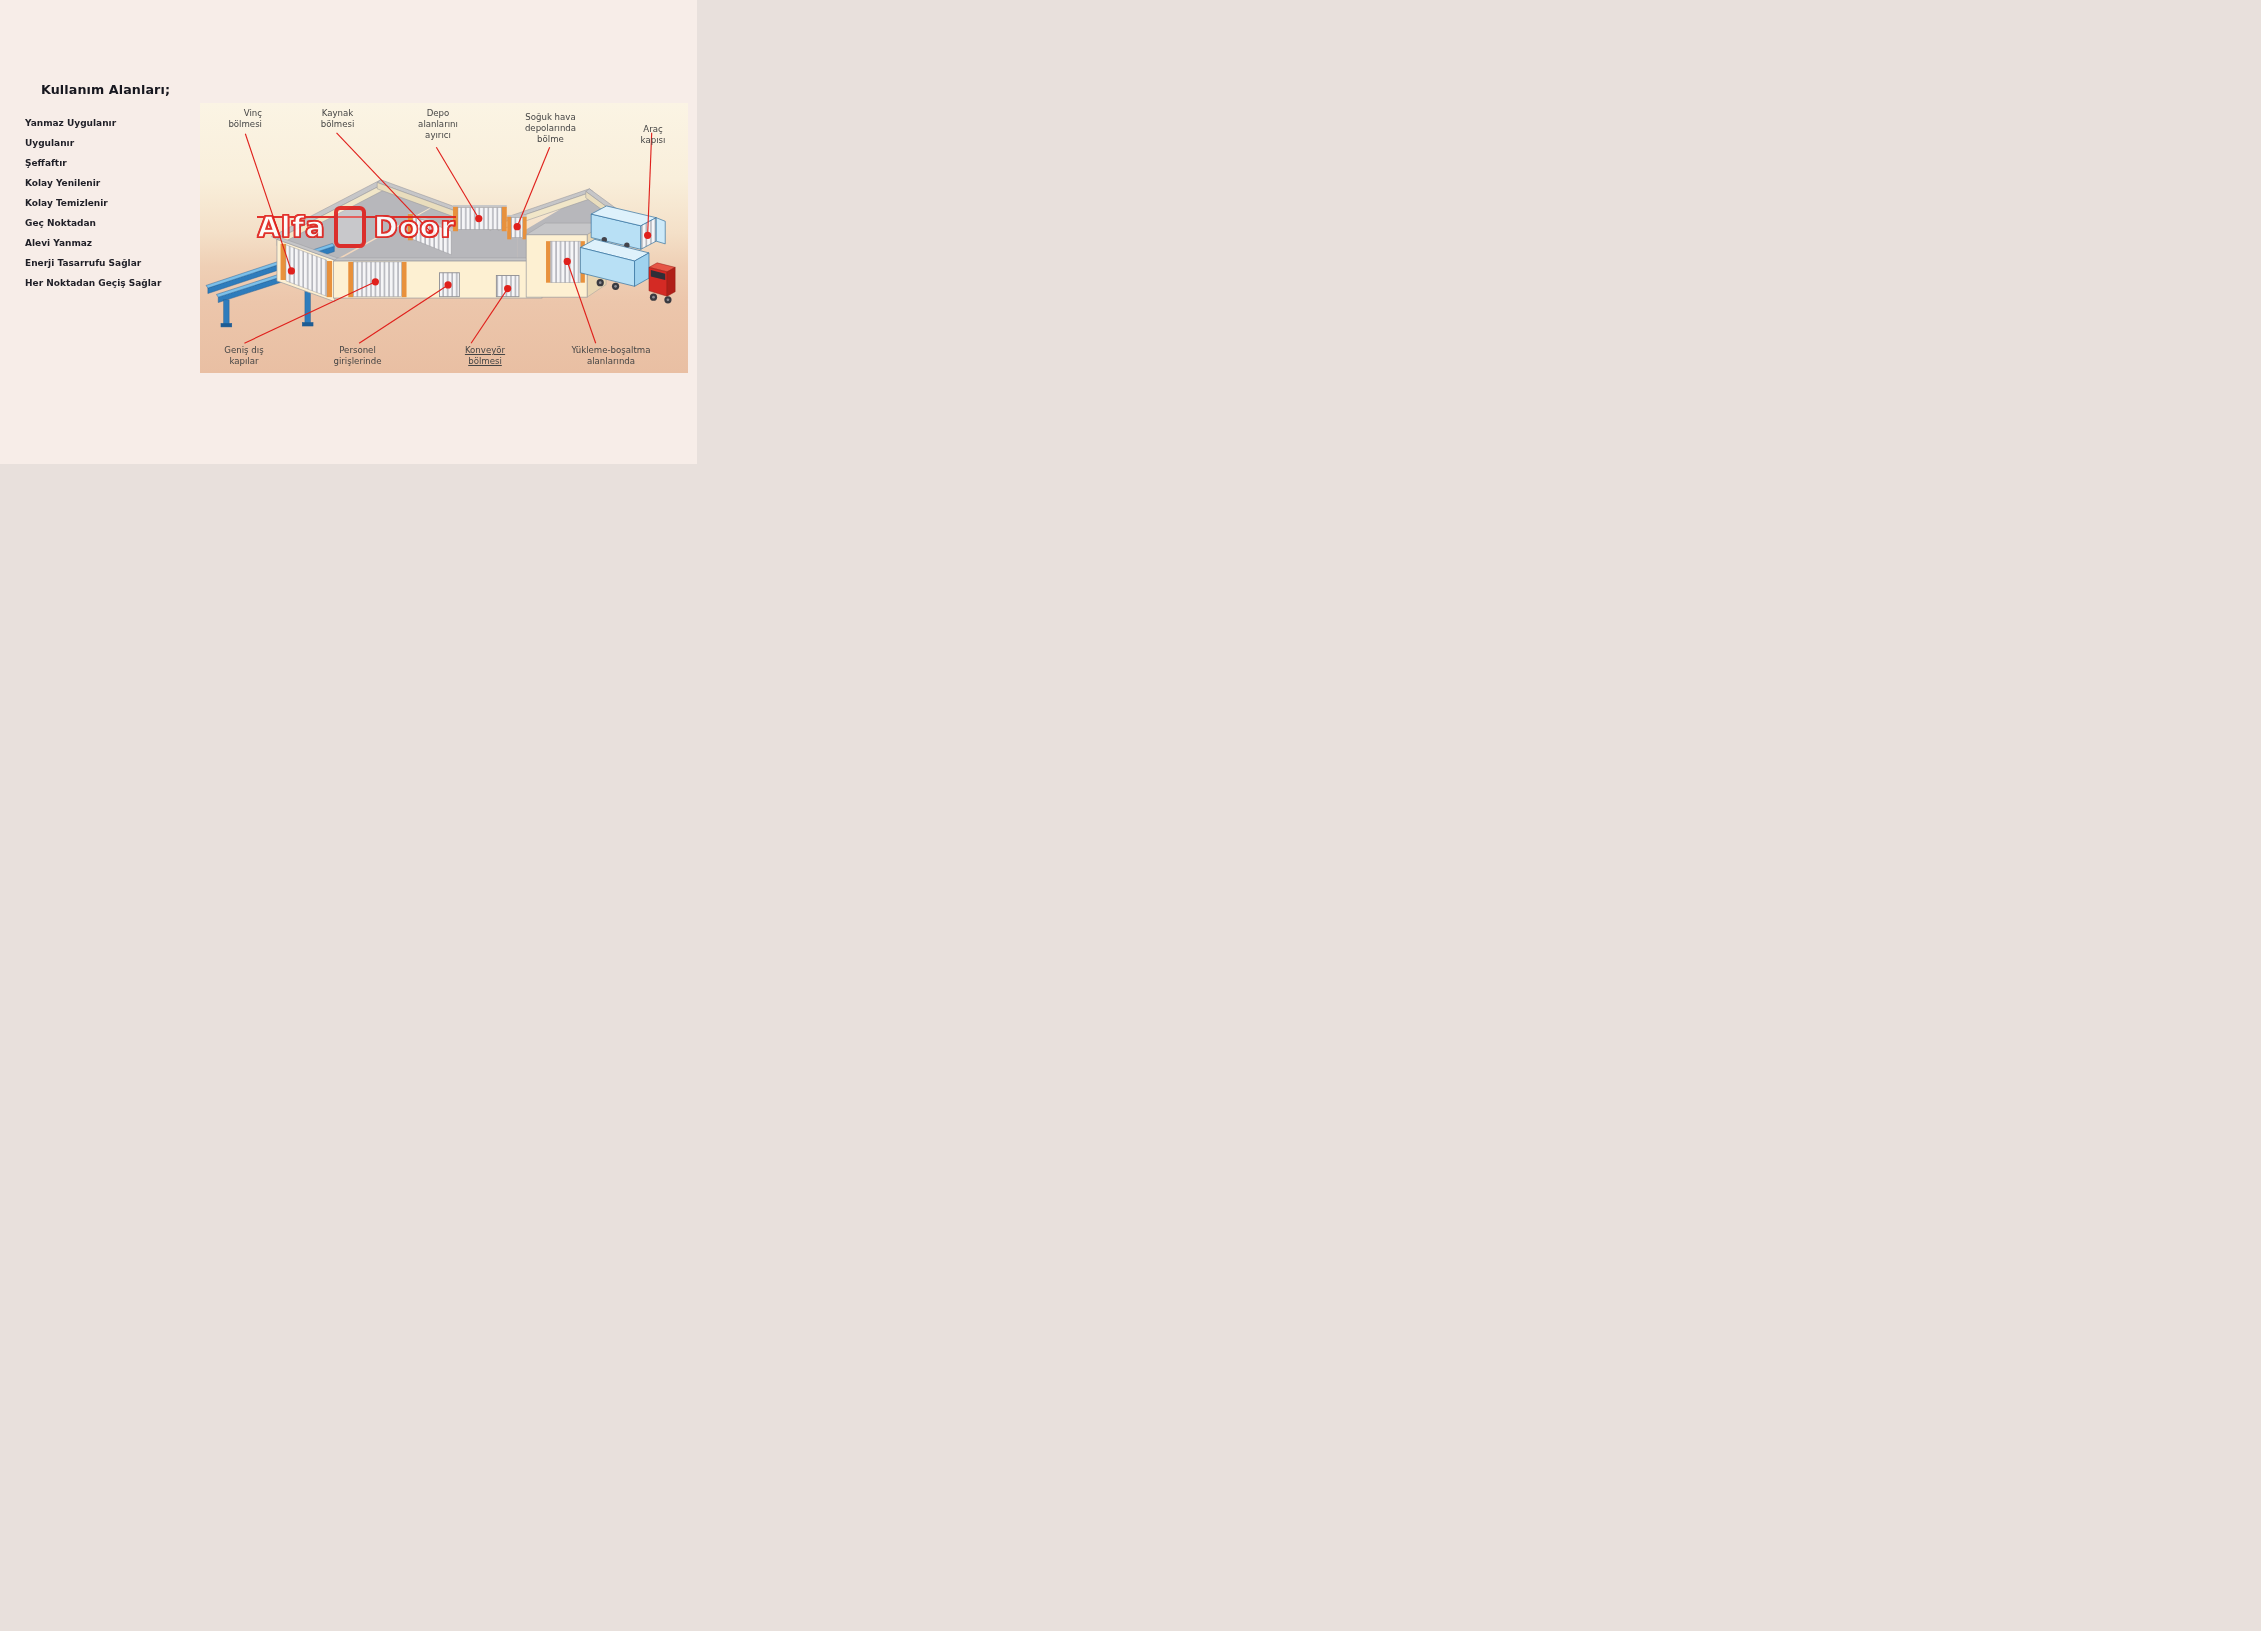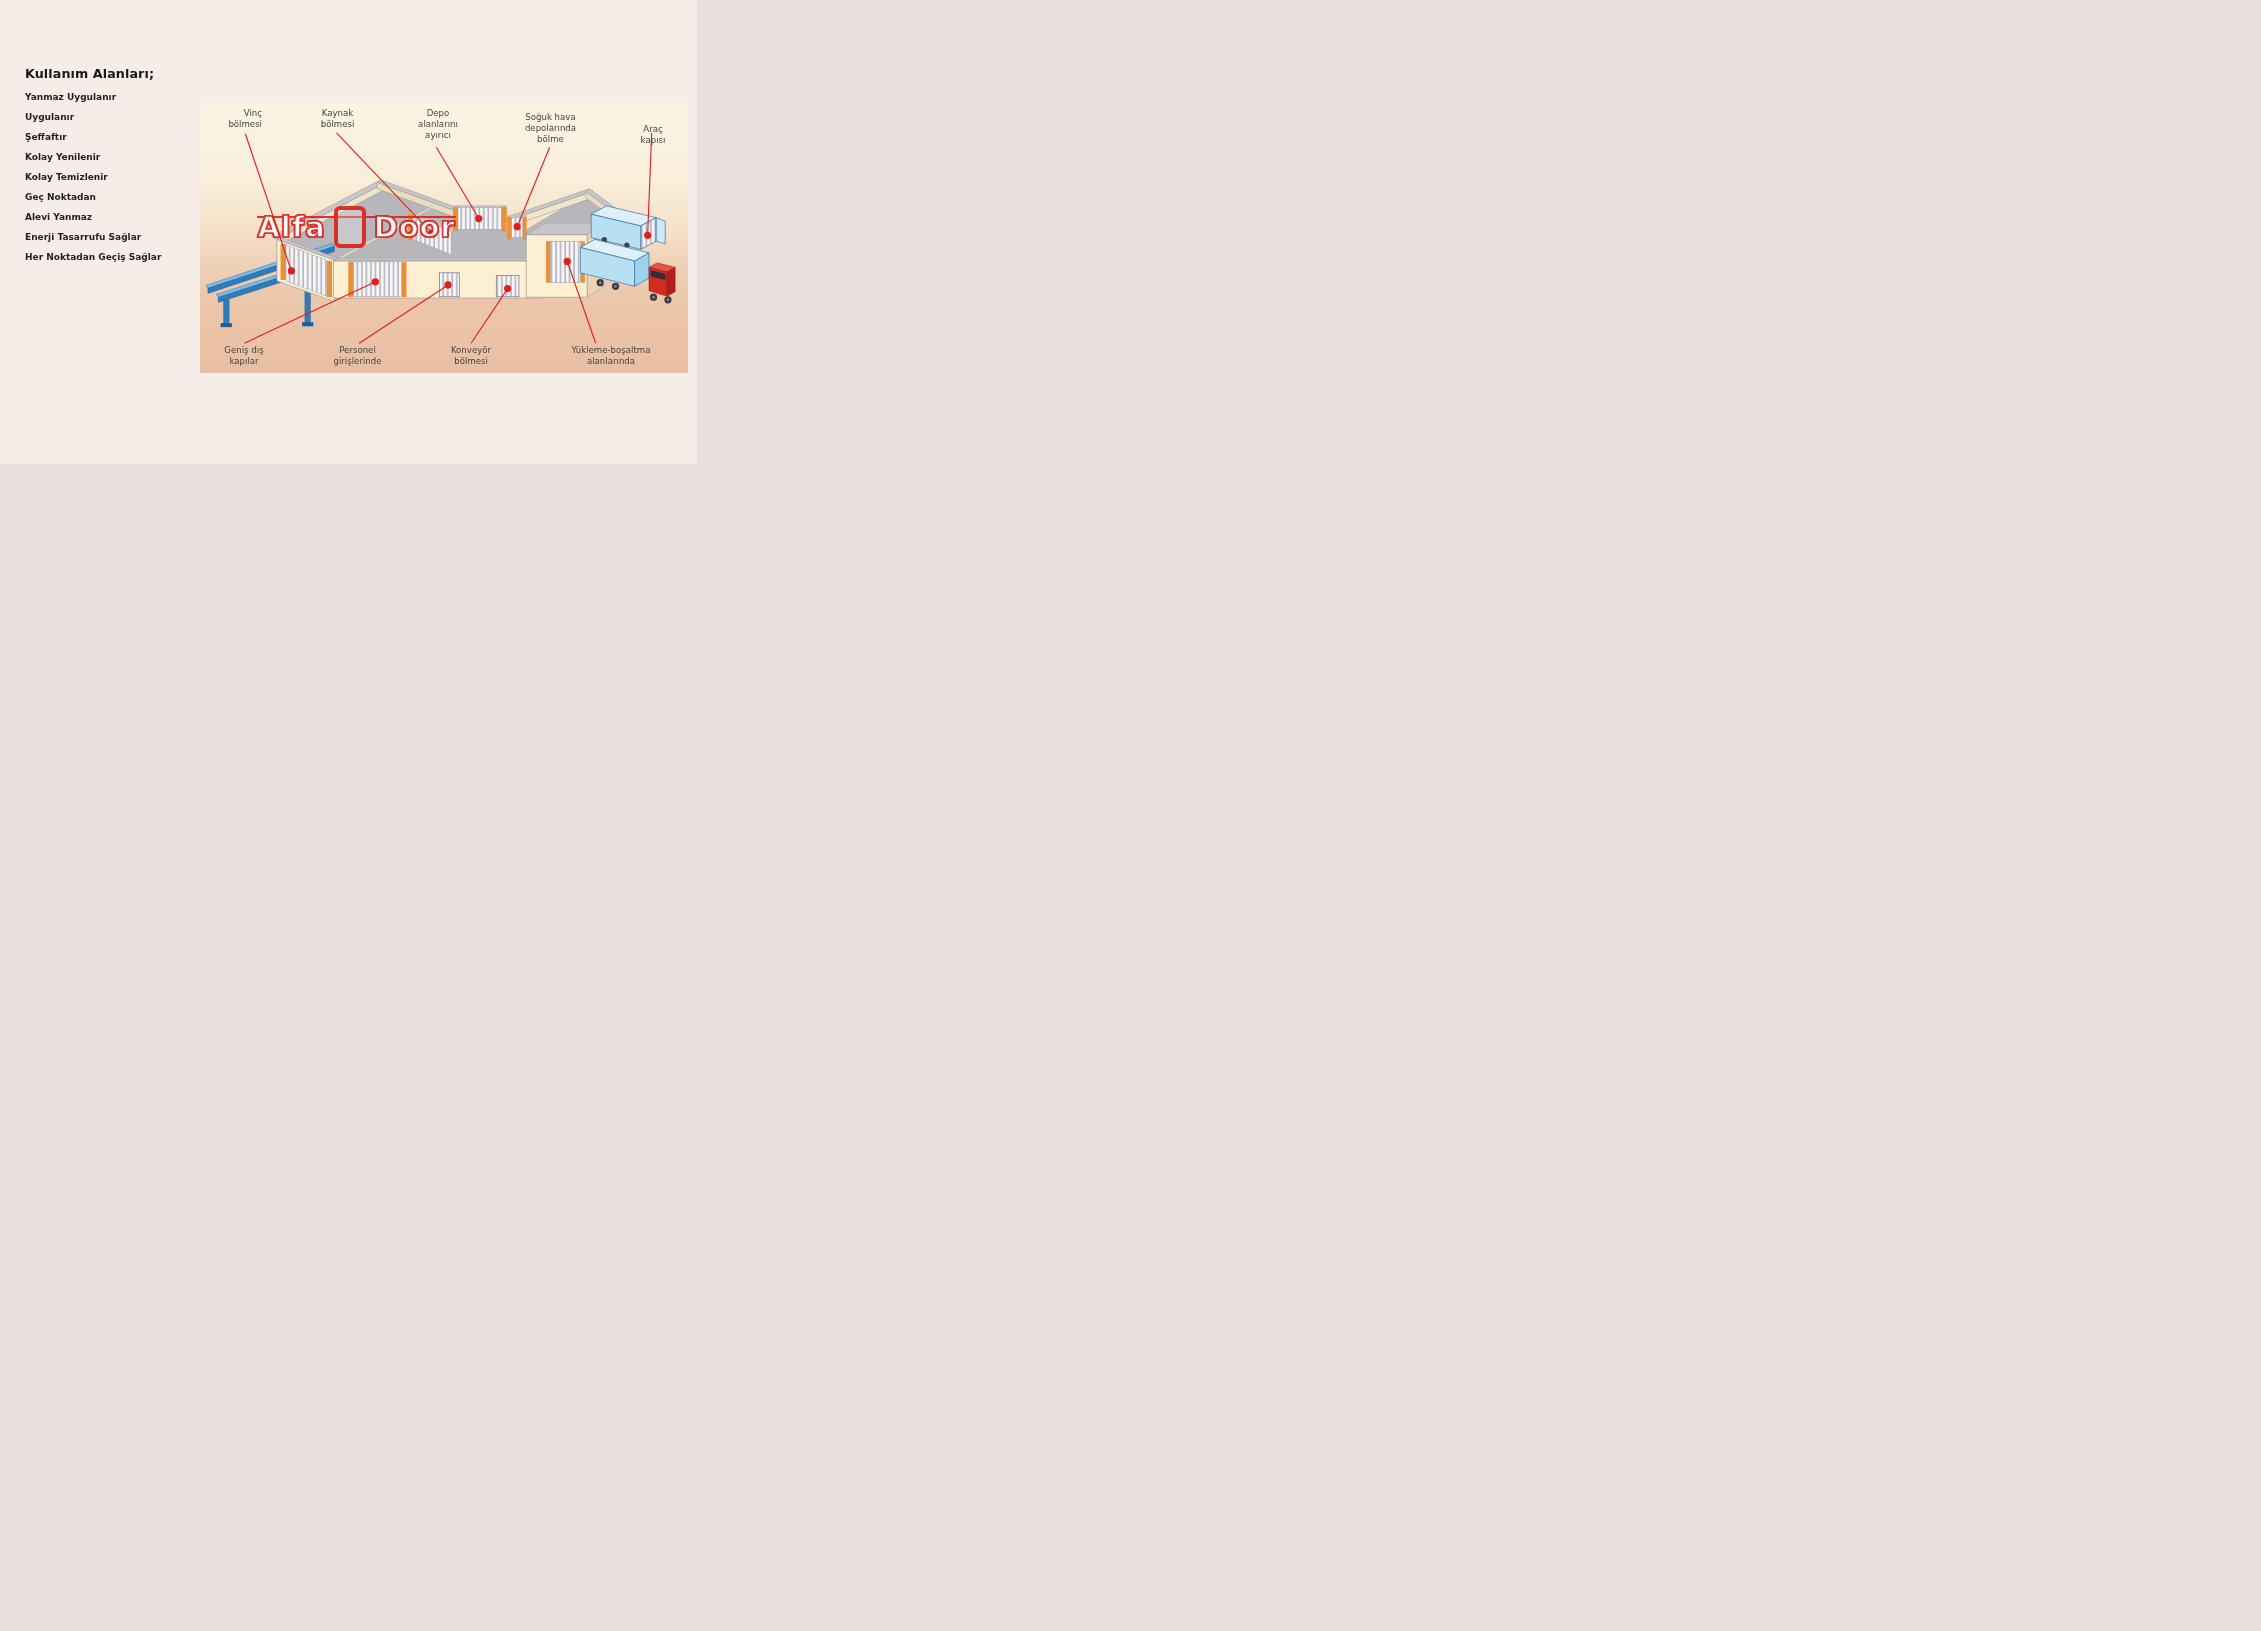--- a/index.html
+++ b/index.html
@@ -11,21 +11,21 @@
   .page {
     position:relative;
     width:697px; height:464px;
     background:#f7ede8;
     overflow:hidden;
   }
 
   
   .left-col { position:absolute; left:25px; top:66px; width:170px; }
   .page-title {
-    margin:0; padding:0;
+    margin:16px; padding:0;
     font-size:12.7px; font-weight:800; color:#17171f;
     line-height:15.4px; letter-spacing:0.1px;
   }
   ul.feature-list { list-style:none; margin:0; padding:0; }
   ul.feature-list.plain { margin-top:11.8px; }
   ul.feature-list.plain li {
     height:24px; display:flex; align-items:center;
     font-size:9px; color:#3b3b42;
   }
   ul.feature-list.bold { margin-top:5.9px; }
@@ -245,18 +245,18 @@
       <span class="wm-word">Door</span>
     </div>
 
     <div class="dlabel" style="left:21px;  top:4.5px;  width:41px;text-align:right;">Vinç bölmesi</div>
     <div class="dlabel" style="left:115px; top:4.5px;  width:45px;">Kaynak bölmesi</div>
     <div class="dlabel" style="left:213px; top:4.5px;  width:50px;">Depo alanlarını ayırıcı</div>
     <div class="dlabel" style="left:322px; top:9px;  width:57px;">Soğuk hava depolarında bölme</div>
     <div class="dlabel" style="left:435px; top:21px;  width:36px;">Araç kapısı</div>
     <div class="dlabel" style="left:19px;  top:242px; width:50px;">Geniş dış kapılar</div>
     <div class="dlabel" style="left:128px; top:242px; width:59px;">Personel girişlerinde</div>
-    <div class="dlabel" style="left:246px; top:242px; width:50px;">Konveyör bölmesi</div>
+    <div class="dlabel" style="left:260px; top:242px; width:50px;text-decoration:underline;">Konveyör bölmesi</div>
     <div class="dlabel" style="left:366px; top:242px; width:90px;">Yükleme-boşaltma alanlarında</div>
 
   </div>
 </div>
 
 
 </body></html>

